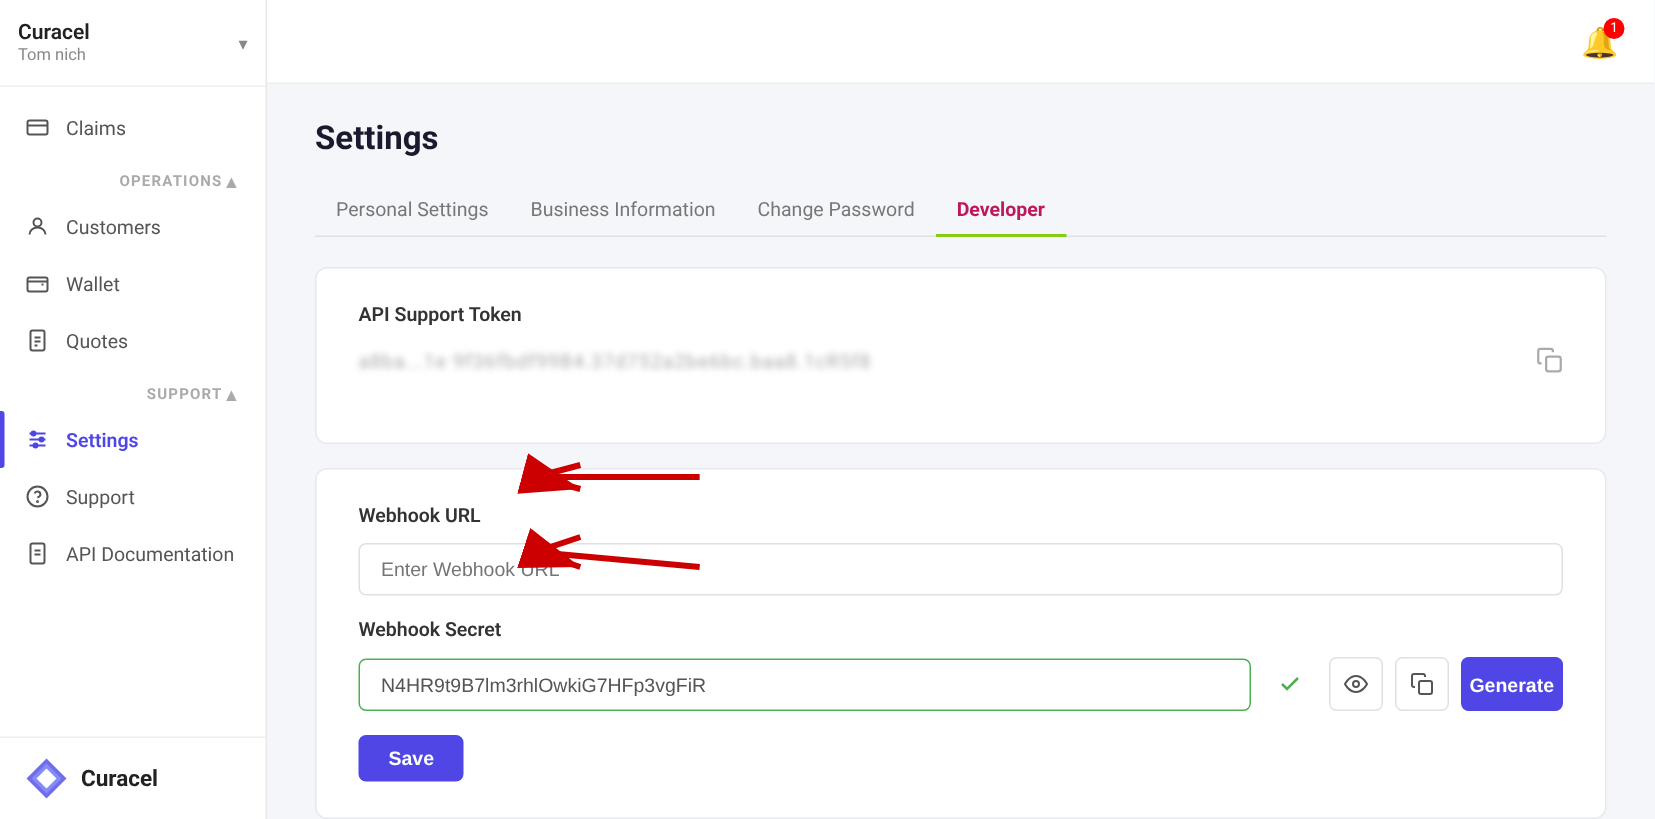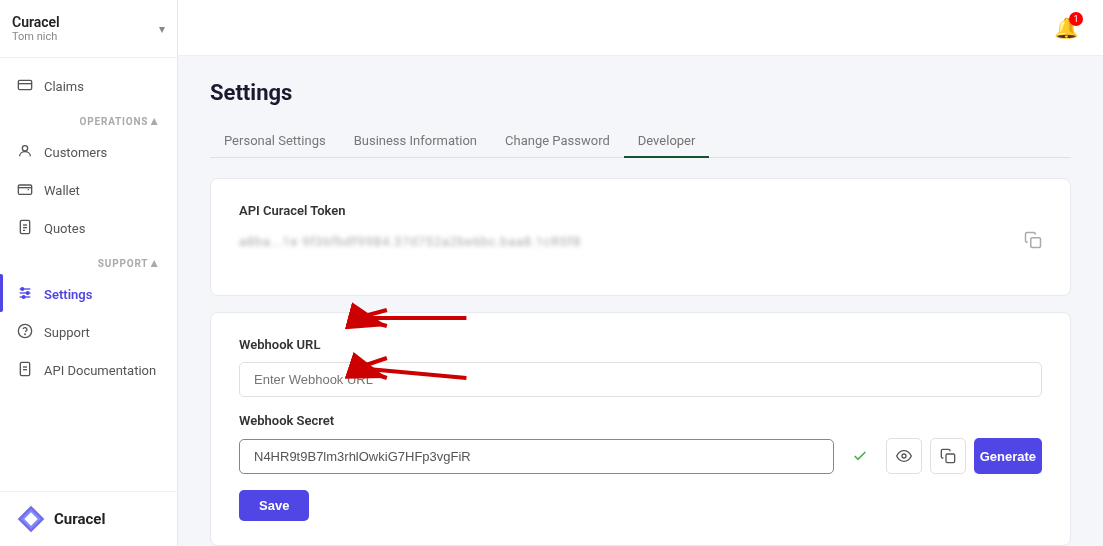--- a/index.html
+++ b/index.html
@@ -155,23 +155,23 @@
     .tab {
       font-size: 13px;
       color: #777;
       padding: 8px 14px;
       cursor: pointer;
       border-bottom: 2px solid transparent;
       margin-bottom: -1px;
       white-space: nowrap;
     }
     .tab.active {
-      color: #737373;
-      font-weight: 400;
-      border-bottom: 2px solid #14532d;
+      color: #be185d;
+      font-weight: 700;
+      border-bottom: 2px solid #84cc16;
     }
 
     
     .settings-panel {
       background: #fff;
       border-radius: 8px;
       border: 1px solid #e8e8f0;
       padding: 24px 28px;
       margin-top: 20px;
     }
@@ -437,21 +437,21 @@
     <h1 class="page-title">Settings</h1>
 
     <div class="tabs">
       <div class="tab">Personal Settings</div>
       <div class="tab">Business Information</div>
       <div class="tab">Change Password</div>
       <div class="tab active">Developer</div>
     </div>
 
     <div class="settings-panel">
-      <div class="field-label">API Curacel Token</div>
+      <div class="field-label">API Support Token</div>
       <div class="api-token-row">
         <span class="api-token-value">a8ba...1e 9f36fbdf99B4.37d752a2be6bc.baa8.1cR5f8</span>
         <span class="copy-icon" title="Copy">
           <svg width="18" height="18" viewBox="0 0 24 24" fill="none" stroke="#aaa" stroke-width="2">
               <rect x="9" y="9" width="13" height="13" rx="2"></rect>
               <path d="M5 15H4a2 2 0 0 1-2-2V4a2 2 0 0 1 2-2h9a2 2 0 0 1 2 2v1"></path>
             </svg>
         </span>
       </div>
     </div>

